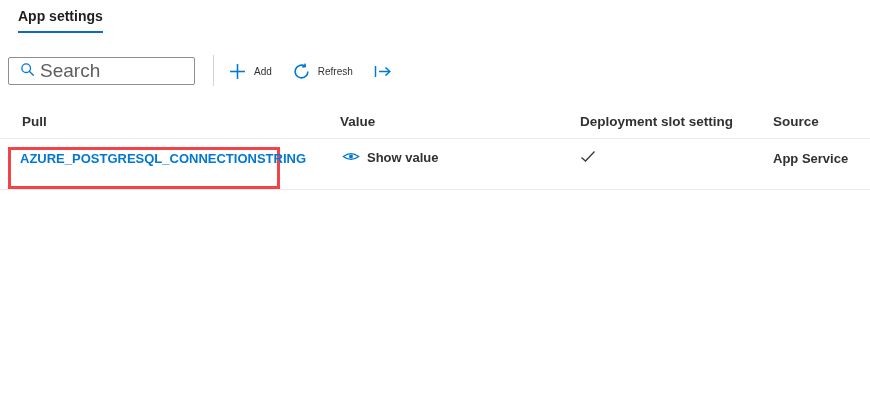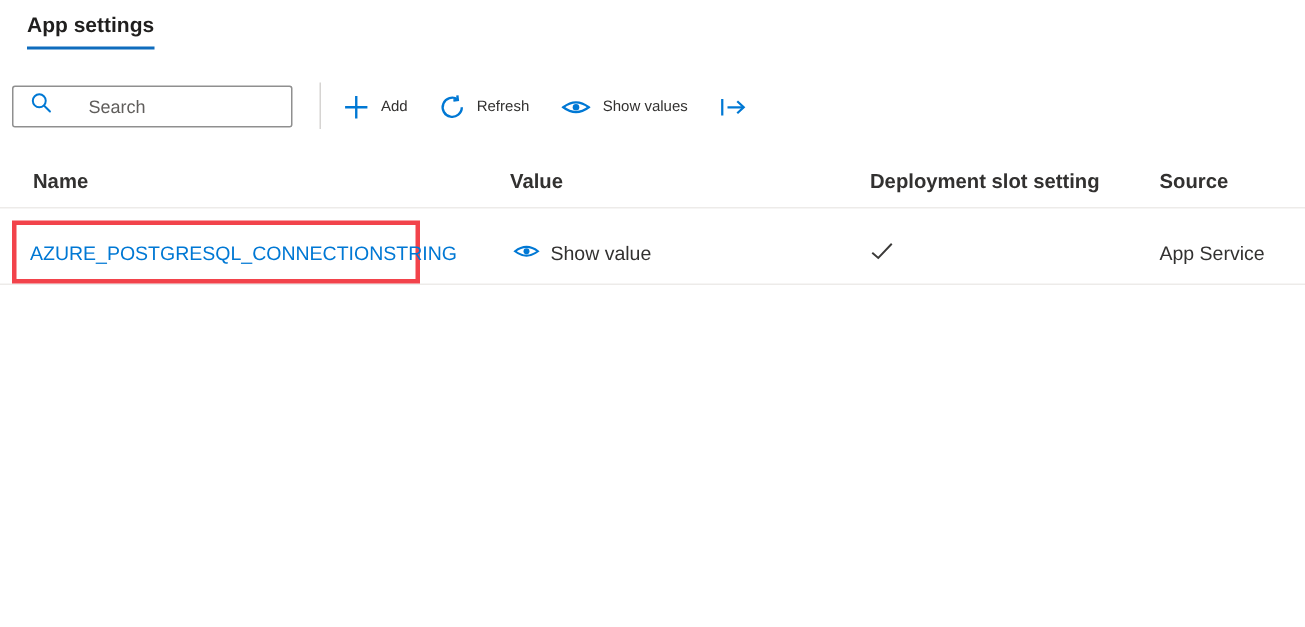--- a/index.html
+++ b/index.html
@@ -47,22 +47,22 @@
     border-radius: 2px;
     display: flex;
     align-items: center;
     padding: 0 8px 0 11px;
     background: #fff;
   }
   .search-box input {
     border: none;
     outline: none;
     flex: 1;
-    margin-left: 24px;
-    font-size: 12px;
+    margin-left: 5px;
+    font-size: 19px;
     font-family: "Liberation Sans", sans-serif;
     color: #323130;
     background: transparent;
     min-width: 0;
   }
   .search-box input::placeholder { color: #605e5c; opacity: 1; }
 
   .v-divider {
     position: absolute;
     left: 213px;
@@ -114,25 +114,26 @@
   .trow {
     position: absolute;
     left: 0;
     top: 139px;
     width: 870px;
     height: 51px;
     border-bottom: 1px solid #edebe9;
   }
   .td {
     position: absolute;
-    top: 30px;
+    top: 19px;
     transform: translateY(-50%);
     font-size: 13px;
     color: #323130;
     white-space: nowrap;
+    font-weight: bold;
   }
   .col-name   { left: 22px; }
   .col-value  { left: 340px; }
   .col-slot   { left: 580px; }
   .col-source { left: 773px; }
 
   .name-link {
     color: var(--accent, #0078d4);
     text-decoration: none;
     font-size: 13px;
@@ -190,44 +191,35 @@
     <div class="tb-btn">
       <span>
         <svg width="17" height="17" viewBox="0 0 16 16">
           <path d="M14 8 A 6 6 0 1 1 11.3 3" fill="none" stroke="#0078d4" stroke-width="1.5"></path>
           <polyline points="11.2,0.6 11.5,3.4 8.7,3.8" fill="none" stroke="#0078d4" stroke-width="1.5"></polyline>
         </svg>
       </span>
       <span>Refresh</span>
     </div>
 
-    <div class="tb-btn">
-      <span>
-        <svg width="20" height="15" viewBox="0 0 20 14">
-          <path d="M1.5 7 Q10 0.5 18.5 7 Q10 13.5 1.5 7 Z" fill="none" stroke="#0078d4" stroke-width="1.5"></path>
-          <circle cx="10" cy="7" r="2.2" fill="#0078d4"></circle>
-        </svg>
-      </span>
-      <span>Show values</span>
-    </div>
 
 
     <div class="tb-btn">
       <span>
         <svg width="18" height="15" viewBox="0 0 18 14">
           <line x1="1.5" y1="1.5" x2="1.5" y2="12.5" stroke="#0078d4" stroke-width="1.5"></line>
           <line x1="5" y1="7" x2="15.5" y2="7" stroke="#0078d4" stroke-width="1.5"></line>
           <polyline points="11.5,3 15.8,7 11.5,11" fill="none" stroke="#0078d4" stroke-width="1.5"></polyline>
         </svg>
       </span>
     </div>
   </div>
 
   <div class="thead">
-    <div class="th col-name">Name</div>
+    <div class="th col-name">Pull</div>
     <div class="th col-value">Value</div>
     <div class="th col-slot">Deployment slot setting</div>
     <div class="th col-source">Source</div>
   </div>
 
   <div class="trow">
     <div class="highlight-box"></div>
 
     <div class="td col-name" style="left:20px;">
       <a class="name-link">AZURE_POSTGRESQL_CONNECTIONSTRING</a>

